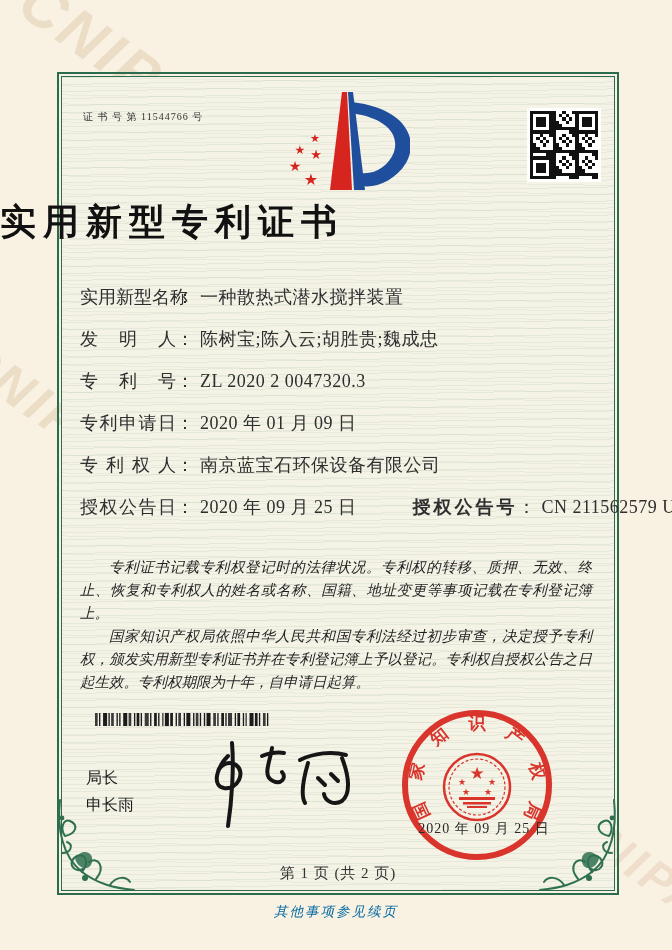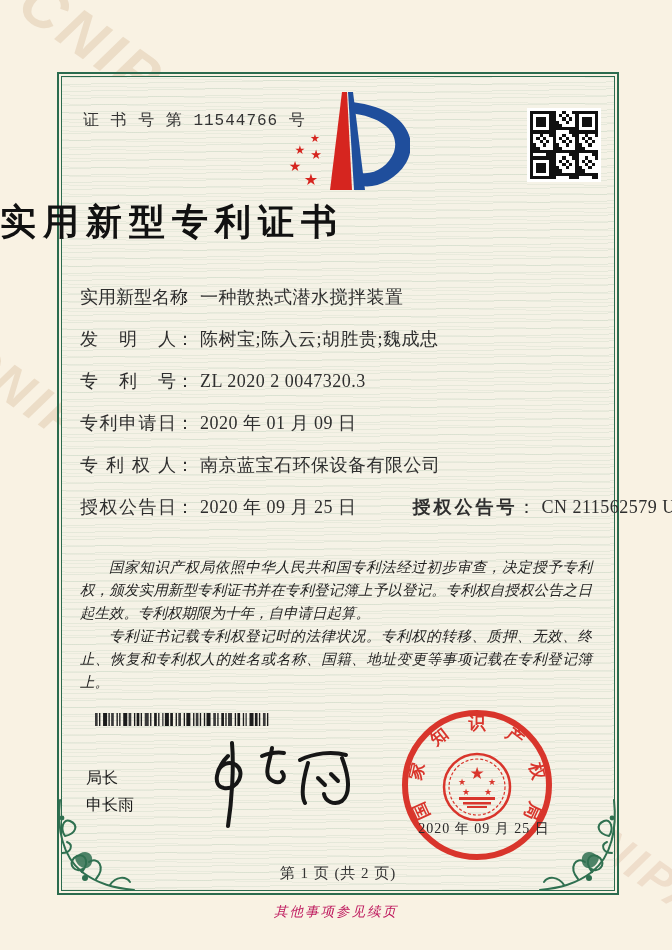--- a/index.html
+++ b/index.html
@@ -33,21 +33,21 @@
   .frame-inner{
     position:absolute;left:2px;top:2px;right:2px;bottom:2px;
     border:1px solid #2b6b4e;
     background:
       repeating-linear-gradient(179deg, rgba(130,170,140,0.14) 0 1px, rgba(0,0,0,0) 1px 7px),
       repeating-linear-gradient(181deg, rgba(130,170,140,0.10) 0 1px, rgba(0,0,0,0) 1px 9px),
       #f5f2e6;
   }
   .cert-no{
     position:absolute;left:83px;top:110px;
-    font-size:16px;letter-spacing:1px;color:#333;font-family:Liberation Mono, monospace;
+    font-size:10px;letter-spacing:1px;color:#333;
   }
   .logo{position:absolute;left:266px;top:86px;width:144px;height:112px;}
   .qr{position:absolute;left:527px;top:108px;width:74px;height:74px;background:#fff;padding:3px;box-sizing:border-box;}
   .title{
     position:absolute;left:0;right:0;top:198px;
     text-align:left;font-size:36px;font-weight:bold;color:#111;
     letter-spacing:7px;
   }
   .fields{position:absolute;left:80px;top:276px;width:520px;font-size:18px;color:#2e2e2e;}
   .frow{height:42px;line-height:42px;white-space:nowrap;}
@@ -77,21 +77,21 @@
   .seal-date{
     position:absolute;left:409px;top:820px;width:150px;
     text-align:center;font-size:14px;letter-spacing:1px;color:#2a2a2a;
   }
   .page-info{
     position:absolute;left:57px;top:864px;width:562px;
     text-align:center;font-size:15px;color:#333;letter-spacing:1px;
   }
   .cont-note{
     position:absolute;left:0;right:0;top:903px;
-    text-align:center;font-size:13.5px;color:#be185d;font-style:italic;letter-spacing:2px;
+    text-align:center;font-size:13.5px;color:#0369a1;font-style:italic;letter-spacing:2px;
   }
   .orn{position:absolute;width:84px;height:96px;}
   .orn-left{left:52px;top:798px;}
   .orn-right{left:538px;top:798px;transform:scaleX(-1);}
 </style>
 </head>
 <body>
 
 <div class="page">
 
@@ -387,22 +387,22 @@
     </div>
     <div class="frow">
       <span class="flabel">专利权人</span><span class="colon">：</span><span class="fvalue">南京蓝宝石环保设备有限公司</span>
     </div>
     <div class="frow">
       <span class="flabel">授权公告日</span><span class="colon">：</span><span class="fvalue">2020 年 09 月 25 日</span><span class="grant-no"><span class="flabel">授权公告号</span><span class="colon">：</span><span class="fvalue">CN 211562579 U</span></span>
     </div>
   </div>
 
   <div class="paras">
+    <p>专利证书记载专利权登记时的法律状况。专利权的转移、质押、无效、终止、恢复和专利权人的姓名或名称、国籍、地址变更等事项记载在专利登记簿上。</p>
     <p>国家知识产权局依照中华人民共和国专利法经过初步审查，决定授予专利权，颁发实用新型专利证书并在专利登记簿上予以登记。专利权自授权公告之日起生效。专利权期限为十年，自申请日起算。</p>
-    <p>专利证书记载专利权登记时的法律状况。专利权的转移、质押、无效、终止、恢复和专利权人的姓名或名称、国籍、地址变更等事项记载在专利登记簿上。</p>
   </div>
 
   <svg class="barcode" preserveAspectRatio="none" viewBox="0 0 131 12">
       <rect x="0" y="0" width="2" height="12" fill="#3a3a3a"></rect>
       <rect x="3" y="0" width="1" height="12" fill="#1b1b1b"></rect>
       <rect x="6" y="0" width="3" height="12" fill="#1b1b1b"></rect>
       <rect x="10" y="0" width="1" height="12" fill="#1b1b1b"></rect>
       <rect x="12" y="0" width="2" height="12" fill="#3a3a3a"></rect>
       <rect x="16" y="0" width="1" height="12" fill="#1b1b1b"></rect>
       <rect x="18" y="0" width="1" height="12" fill="#1b1b1b"></rect>

